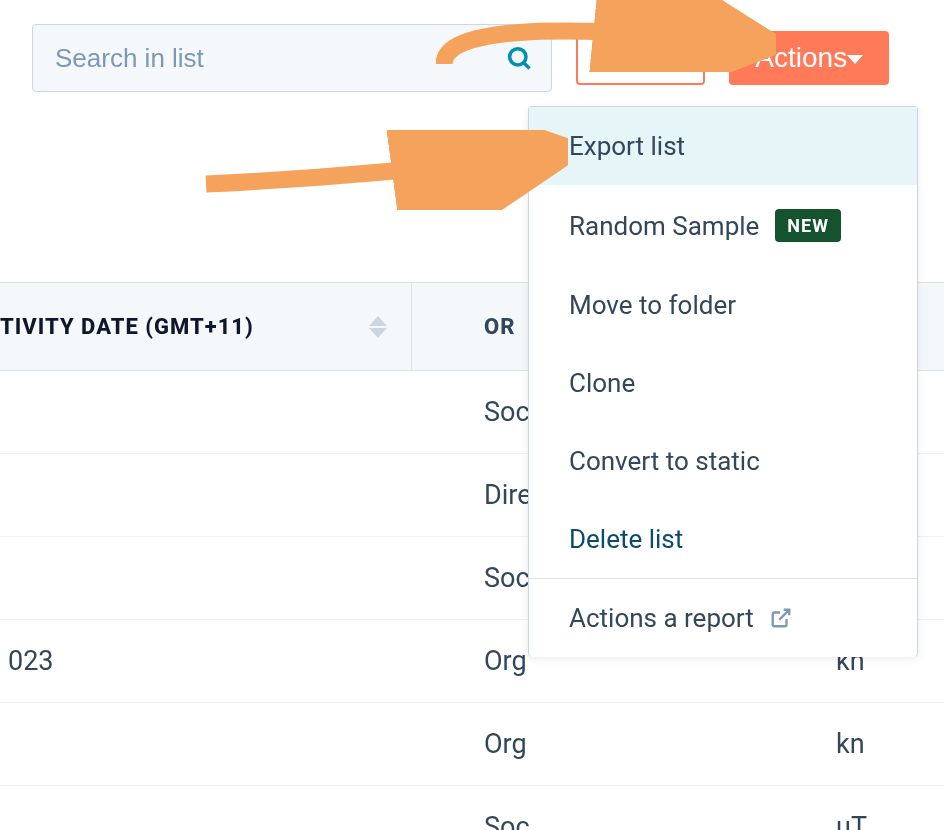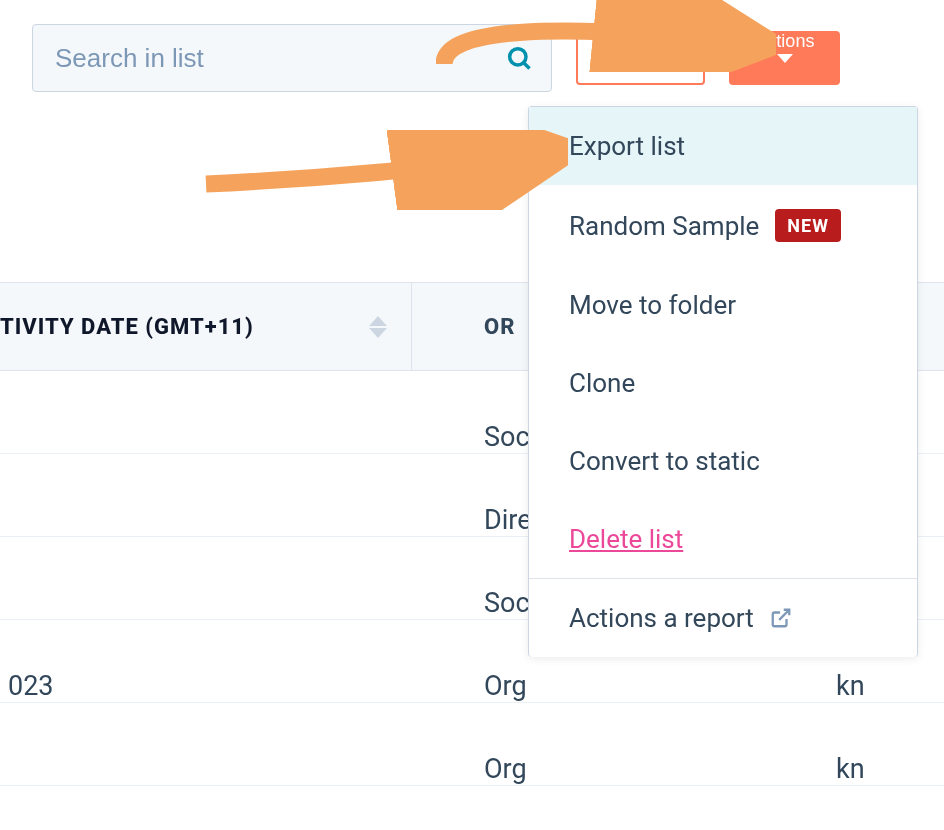--- a/index.html
+++ b/index.html
@@ -54,30 +54,29 @@
       font-weight: 500;
       border-radius: 4px;
       height: 54px;
       padding: 0 26px;
       cursor: pointer;
     }
     .actions-btn {
       background: #ff7a59;
       border: none;
       color: #ffffff;
-      font-size: 18px;
+      font-size: 28px;
       font-weight: 500;
       border-radius: 4px;
       height: 54px;
       padding: 0 26px;
       display: inline-flex;
       align-items: center;
       gap: 0;
       cursor: pointer;
-      flex-direction: column;
     }
     .caret-down {
       width: 0;
       height: 0;
       border-left: 8px solid transparent;
       border-right: 8px solid transparent;
       border-top: 9px solid #ffffff;
       margin-top: 2px;
     }
     .table-region {
@@ -130,21 +129,21 @@
     .arrow-up, .arrow-down {
       width: 0;
       height: 0;
       border-left: 9px solid transparent;
       border-right: 9px solid transparent;
     }
     .arrow-up { border-bottom: 10px solid #cbd6e2; }
     .arrow-down { border-top: 10px solid #cbd6e2; }
     .table-body .row {
       display: flex;
-      align-items: flex-end;
+      align-items: center;
       border-bottom: 1px solid #eaf0f6;
       height: 83px;
     }
     .td-a {
       flex: 0 0 412px;
       padding-left: 8px;
       font-size: 27px;
       color: #33475b;
     }
     .td-b {
@@ -177,30 +176,29 @@
       padding: 24px 40px;
       font-size: 26px;
       color: #33475b;
       cursor: pointer;
       gap: 16px;
     }
     .dropdown-item:first-child {
       background: #e5f5f8;
     }
     .dropdown-item.disabled {
-      color: #ec4899;
+      color: #0c4a6e;
       cursor: default;
-      text-decoration: underline;
     }
     .dropdown-sep {
       border-top: 1px solid #dfe3eb;
       margin: 0;
     }
     .badge-new {
-      background: #b91c1c;
+      background: #14532d;
       color: #ffffff;
       font-size: 18px;
       font-weight: 700;
       letter-spacing: 1px;
       padding: 6px 12px;
       border-radius: 4px;
     }
     .external-icon {
       color: #7c98b6;
       width: 22px;

